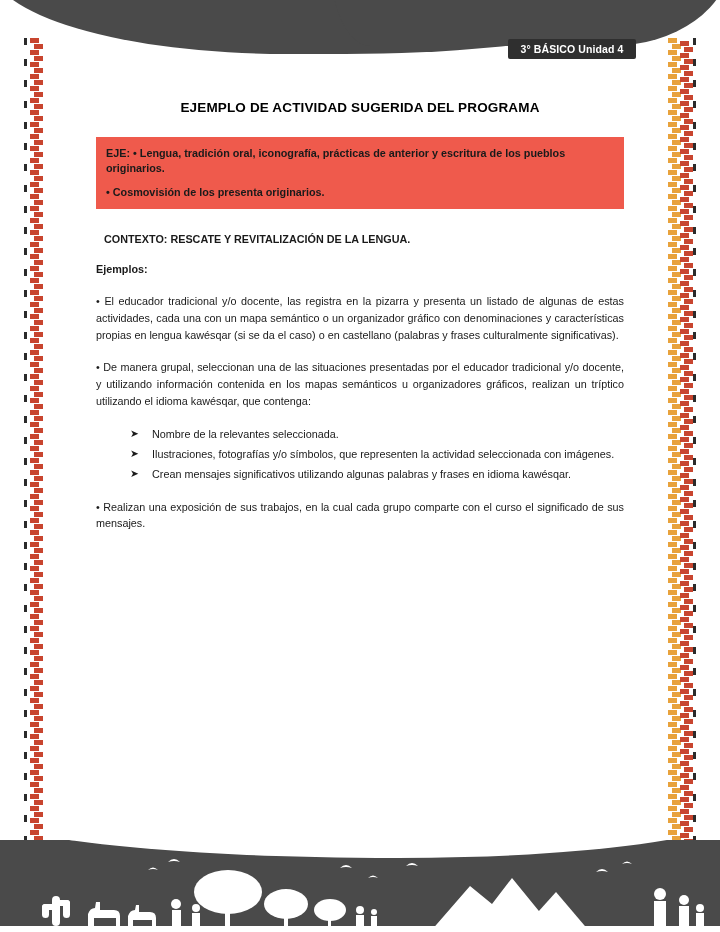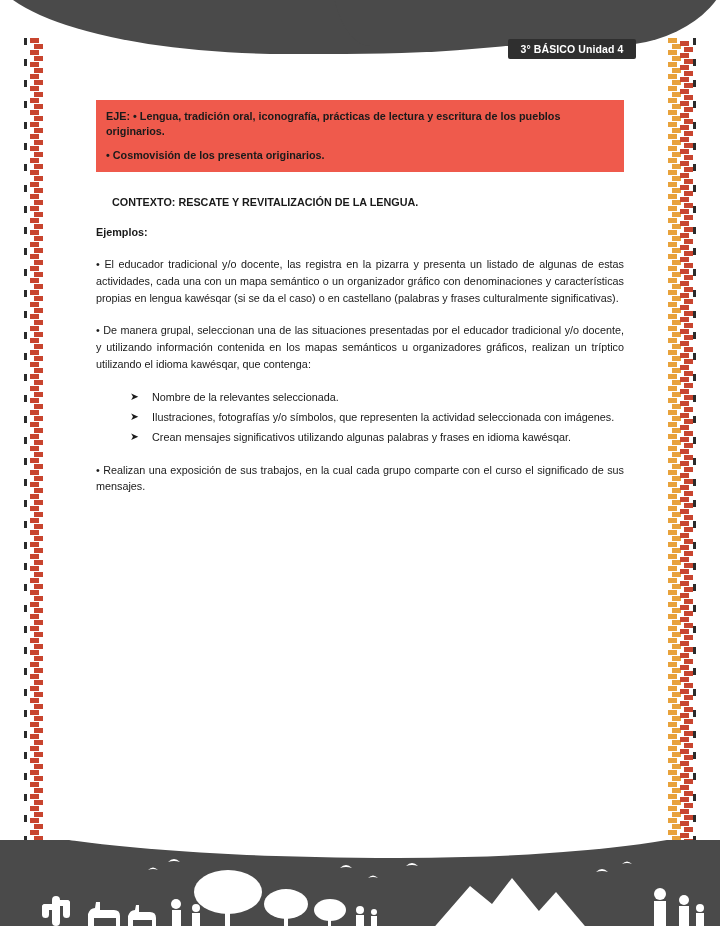--- a/index.html
+++ b/index.html
@@ -155,21 +155,21 @@
     line-height: 1.42;
     margin-bottom: 24px;
   }
   .eje-box p { margin: 0; }
   .eje-box p + p { margin-top: 8px; }
 
   .context-line {
     font-size: 10.8px;
     font-weight: bold;
     color: #1a1a1a;
-    margin: 0 0 18px 16px;
+    margin: 0 0 18px 8px;
   }
 
   .activity-par {
     font-size: 10.8px;
     color: #1a1a1a;
     line-height: 1.55;
     margin: 0 0 20px 0;
     text-align: left;
   }
   .activity-label {
@@ -639,23 +639,24 @@
       <i style="top:783px;left:0px;background:#c8452f;"></i>
       <i style="top:789px;left:4px;background:#c8452f;"></i>
       <i style="top:795px;left:0px;background:#c8452f;"></i>
       <i style="top:801px;left:4px;background:#c8452f;"></i>
     </div>
     <div class="rail" style="left:25px;"></div>
   </div>
 
   <div class="content">
 
+    <h1 class="doc-title">EJEMPLO DE ACTIVIDAD SUGERIDA DEL PROGRAMA</h1>
 
     <div class="eje-box">
-      <p>EJE: • Lengua, tradición oral, iconografía, prácticas de lectura y escritura de los pueblos originarios.</p>
+      <p>EJE: • Lengua, tradición oral, iconografía, prácticas de anterior y escritura de los pueblos originarios.</p>
       <p>• Cosmovisión de los presenta originarios.</p>
     </div>
 
     <p class="context-line">CONTEXTO: RESCATE Y REVITALIZACIÓN DE LA LENGUA.</p>
 
 
     <p class="examples-label">Ejemplos:</p>
 
     <p class="bullet-par">• El educador tradicional y/o docente, las registra en la pizarra y presenta un listado de algunas de estas actividades, cada una con un mapa semántico o un organizador gráfico con denominaciones y características propias en lengua kawésqar (si se da el caso) o en castellano (palabras y frases culturalmente significativas).</p>
     <p class="bullet-par">• De manera grupal, seleccionan una de las situaciones presentadas por el educador tradicional y/o docente, y utilizando información contenida en los mapas semánticos u organizadores gráficos, realizan un tríptico utilizando el idioma kawésqar, que contenga:</p>

